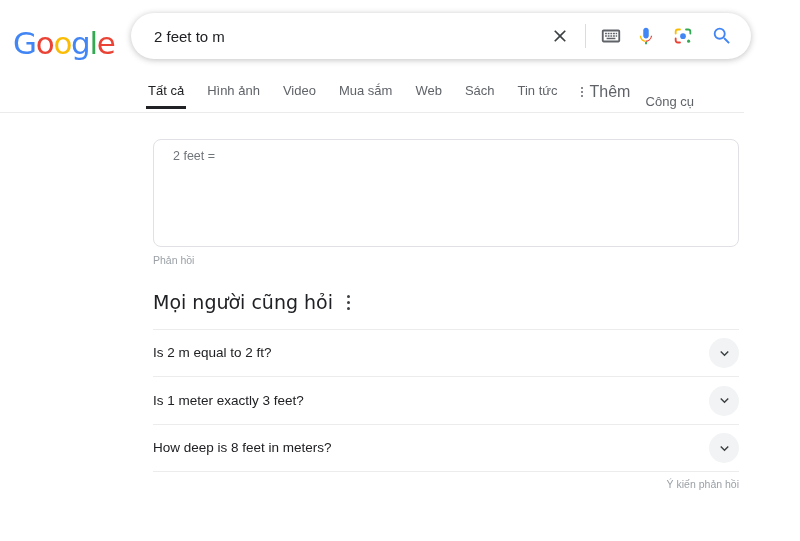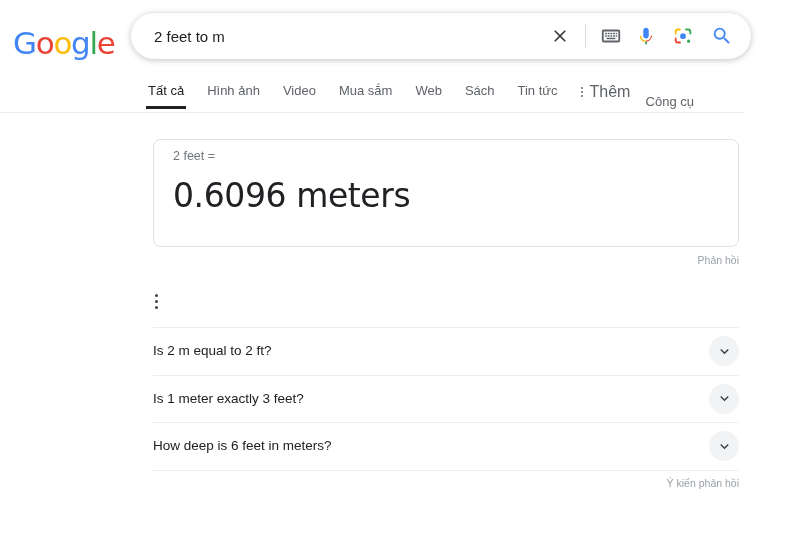--- a/index.html
+++ b/index.html
@@ -179,21 +179,21 @@
   .card-result {
     font-family: "DejaVu Sans", sans-serif;
     font-size: 33px;
     font-weight: 400;
     color: #202124;
     line-height: 1.05;
     letter-spacing: -0.4px;
     white-space: nowrap;
   }
   .card-feedback {
-    text-align: right;
+    text-align: left;
     font-size: 10.5px;
     color: #9aa0a6;
     margin-top: 7px;
     cursor: pointer;
   }
 
   
   .paa {
     margin-top: 25px;
   }
@@ -364,26 +364,26 @@
     </div>
     <div class="tools">Công cụ</div>
   </div>
 </div>
 
 <div class="main">
   <div class="content">
 
     <div class="card">
       <div class="card-label">2 feet =</div>
-      <div class="card-result">0.6096 meters</div>
     </div>
     <div class="card-feedback">Phản hồi</div>
 
     <div class="paa">
       <div class="paa-head">
+        <div class="paa-title">Mọi người cũng hỏi</div>
         <div class="paa-menu">
           <i></i>
             <i></i>
             <i></i>
         </div>
       </div>
 
       <div class="q-list">
 
         <div class="q-item">
@@ -399,21 +399,21 @@
           <div class="q-text">Is 1 meter exactly 3 feet?</div>
           <div class="q-chev">
             <svg width="17" height="17" viewBox="0 0 24 24">
               <path d="M7.4 8.6 12 13.2l4.6-4.6L18 10l-6 6-6-6z" fill="#3c4043"></path>
             </svg>
           </div>
         </div>
 
 
         <div class="q-item">
-          <div class="q-text">How deep is 6 feet in meters?</div>
+          <div class="q-text">How deep is 8 feet in meters?</div>
           <div class="q-chev">
             <svg width="17" height="17" viewBox="0 0 24 24">
               <path d="M7.4 8.6 12 13.2l4.6-4.6L18 10l-6 6-6-6z" fill="#3c4043"></path>
             </svg>
           </div>
         </div>
 
       </div>
 
       <div class="paa-feedback">Ý kiến phản hồi</div>

